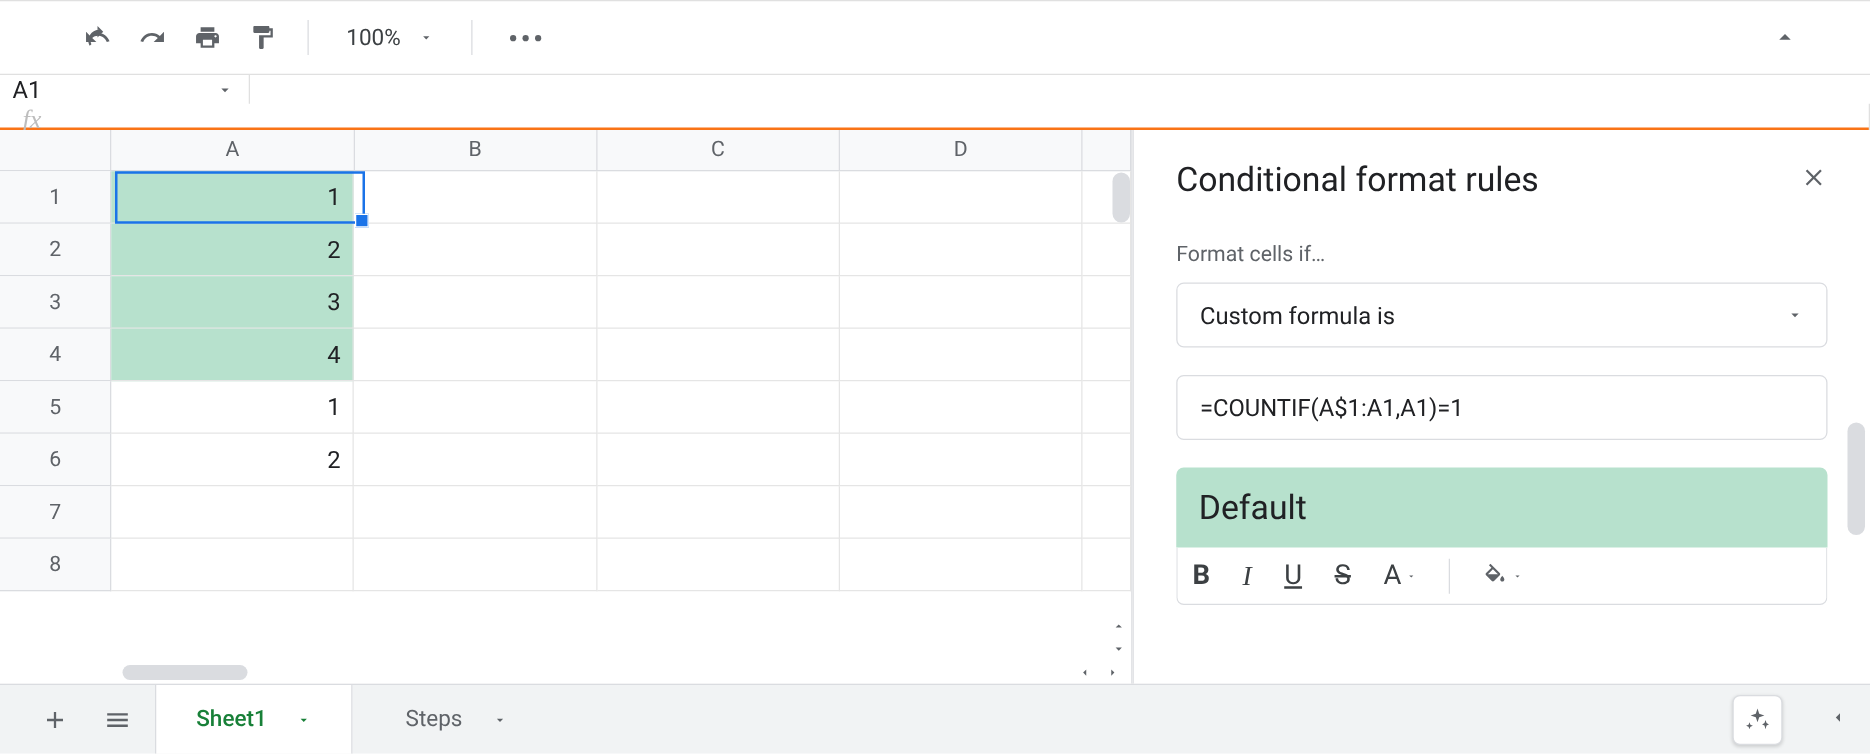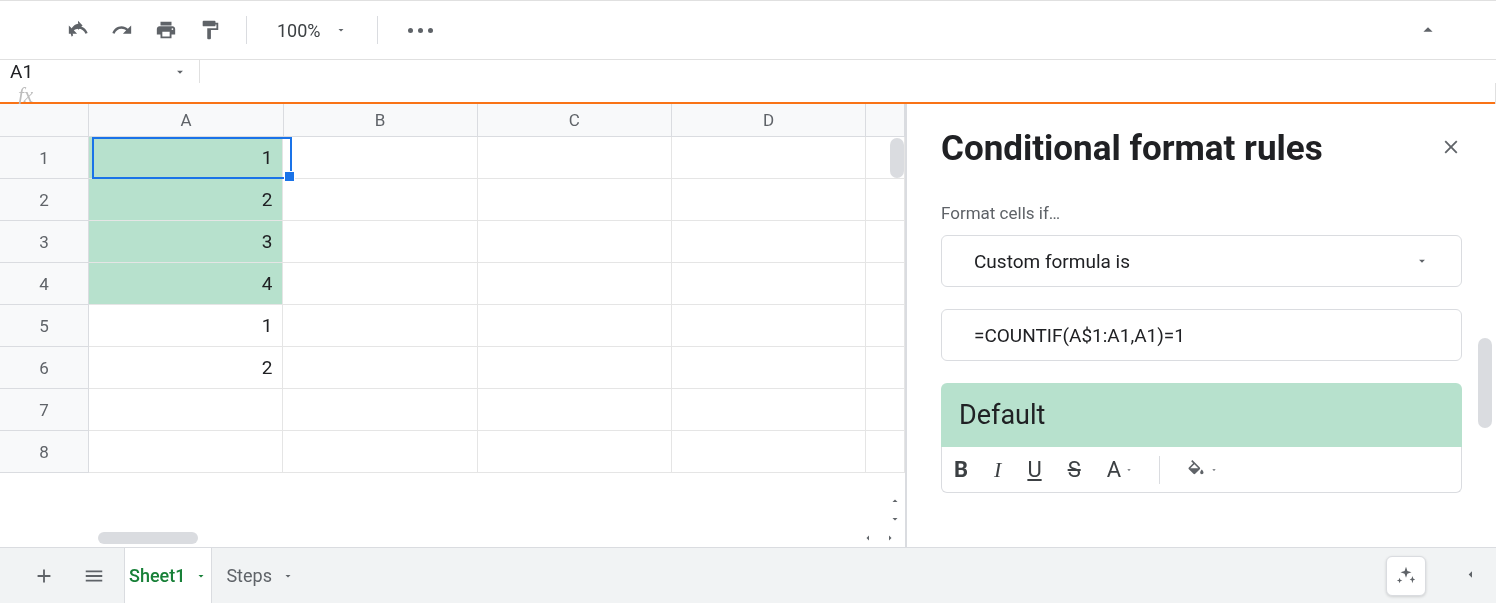--- a/index.html
+++ b/index.html
@@ -181,30 +181,30 @@
     position:absolute; right:2px; bottom:20px;
     display:flex; flex-direction:column; gap:2px;
   }
   .varrow div { width:16px; height:16px; display:flex; align-items:center; justify-content:center; color:#5f6368; cursor:pointer;}
 
   
   .panel-header {
     display:flex; align-items:center; justify-content:space-between;
     margin-bottom: 34px;
   }
-  .panel-title { font-size:35px; color:#202124;font-weight:bold; }
+  .panel-title { font-size:27px; color:#202124; }
   .panel-close { cursor:pointer; color:#5f6368; }
   .panel-label { font-size:17px; color:#5f6368; margin: 6px 0 12px; }
   .panel-select, .panel-input {
     border:1px solid #dadce0;
     border-radius:6px;
     height:52px;
     display:flex;
     align-items:center;
-    padding:0 32px;
+    padding:0 18px;
     font-size:19px;
     margin-bottom:22px;
     justify-content:space-between;
     cursor:pointer;
   }
   .panel-input { cursor:text; }
   .panel-select svg { flex-shrink:0; }
   .style-preview {
     background:#b7e1cd;
     border-radius:6px 6px 0 0;
@@ -239,25 +239,25 @@
     display:flex;
     align-items:center;
     padding-left:24px;
     gap:10px;
     position:relative;
   }
   .sb-btn { width:40px; height:40px; display:flex; align-items:center; justify-content:center; color:#5f6368; cursor:pointer; border-radius:4px;}
   .tab {
     height:100%;
     display:flex; align-items:center;
-    padding:0 4px;
+    padding:0 32px;
     font-size:18px;
     color:#5f6368;
     cursor:pointer;
-    gap:10px;
+    gap:24px;
   }
   .tab.active {
     background:#fff;
     color:#188038;
     font-weight:500;
     border-left:1px solid #dadce0;
     border-right:1px solid #dadce0;
   }
   .explore {
     position:absolute; right:70px; top:50%; transform:translateY(-50%);

